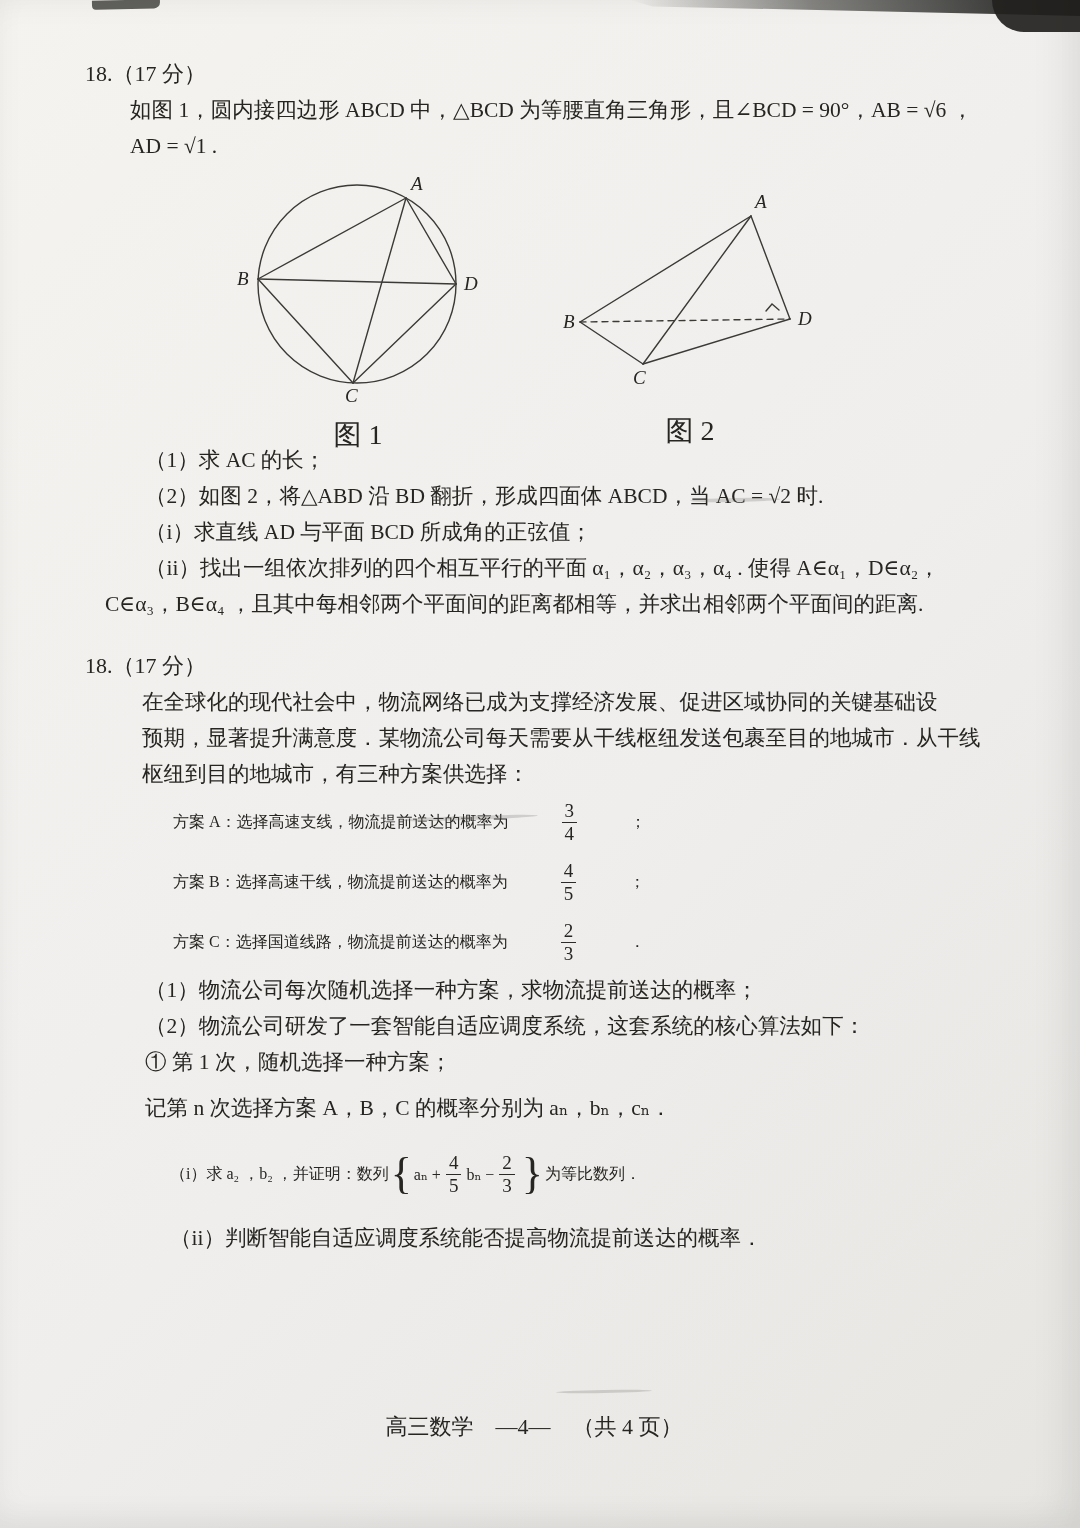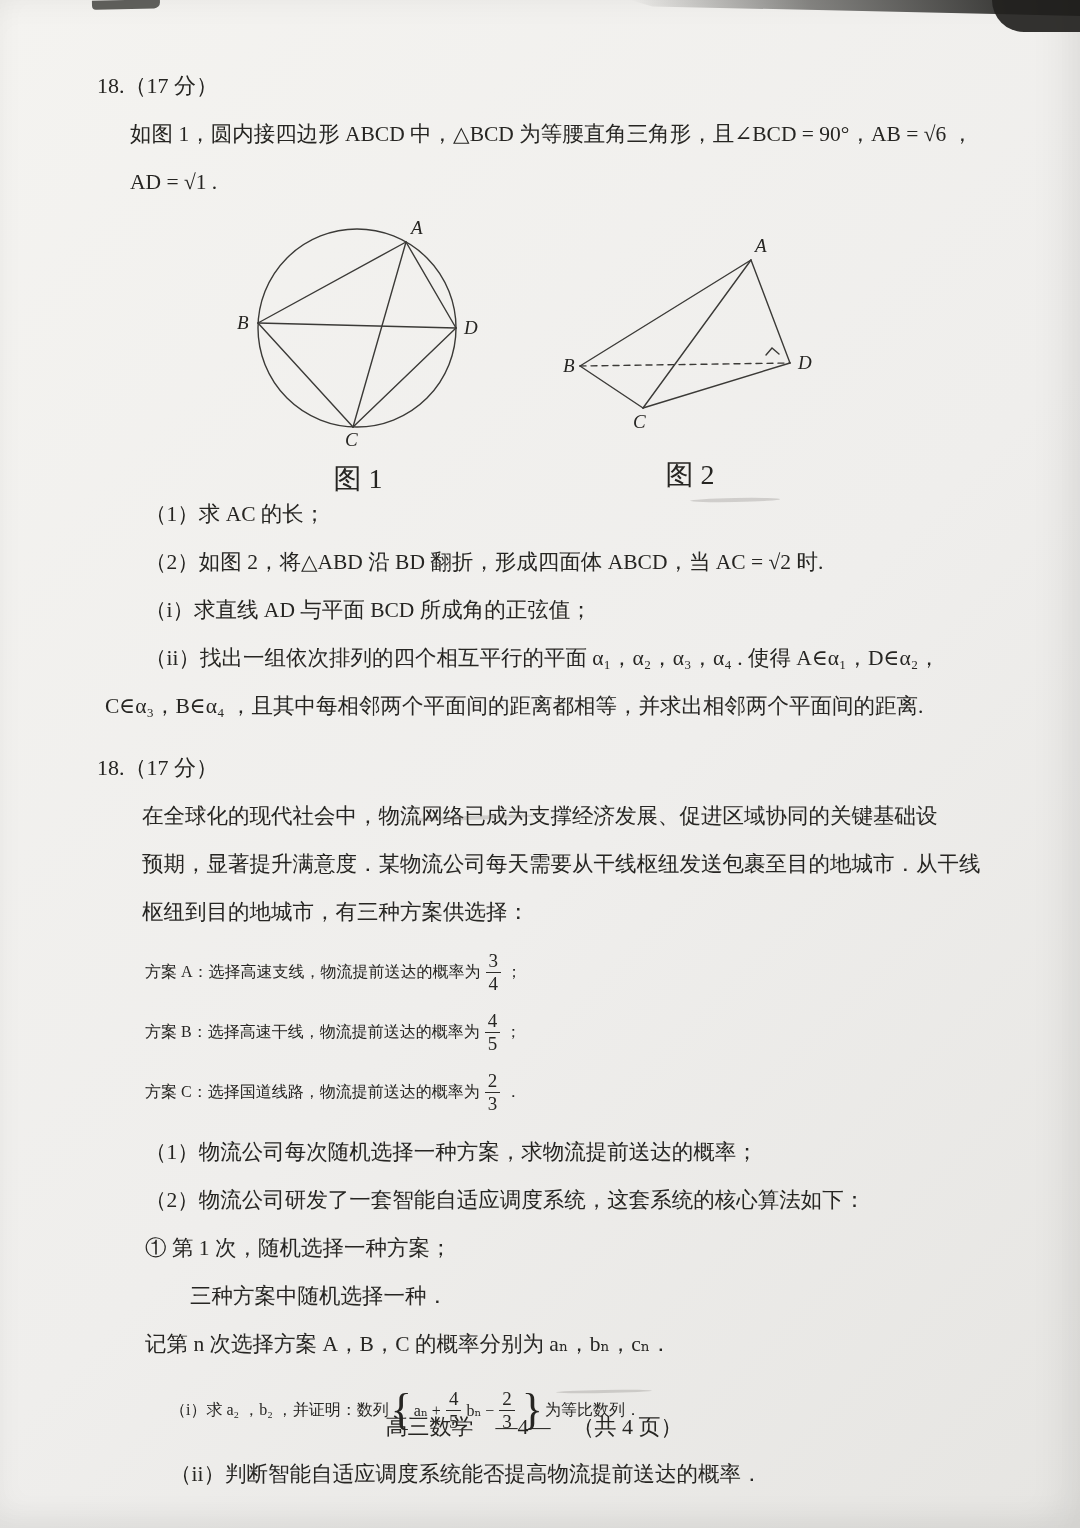--- a/index.html
+++ b/index.html
@@ -11,27 +11,27 @@
     position:relative;
     overflow:hidden;
   }
   .page {
     position:absolute; inset:0;
     padding:56px 78px 0 85px;
     box-sizing:border-box;
     background:linear-gradient(135deg,#f4f3f0 0%,#efeeec 55%,#e6e5e2 100%);
     box-shadow:inset -20px 0 34px rgba(0,0,0,.05), inset 0 -14px 28px rgba(0,0,0,.04);
   }
-  p { margin:12px; font-size:21.5px; line-height:36px; white-space:nowrap; }
+  p { margin:0; font-size:21.5px; line-height:36px; white-space:nowrap; }
   .q-header { font-size:22px; line-height:36px; }
   .ind45 { margin-left:45px; }
   .ind57 { margin-left:57px; }
   .ind60 { margin-left:60px; }
   .ind20 { margin-left:20px; }
-  .ind80 { margin-left:60px; }
+  .ind80 { margin-left:88px;gap:48px; }
   .ind85 { margin-left:85px; }
   .ind105 { margin-left:105px; }
   .q19 { margin-top:26px; }
 
   .figures { position:relative; height:272px; margin:4px 0 2px 0; }
   .figblock { position:absolute; text-align:center; }
   .figblock.f1 { left:148px; top:0; }
   .figblock.f2 { left:470px; top:26px; }
   .figcap { font-size:28px; margin-top:2px; }
   .figblock.f2 .figcap { margin-top:18px; }
@@ -152,21 +152,20 @@
       <span class="frac">
           <span class="num">2</span>
           <span class="den">3</span>
         </span>
       <span>．</span>
     </div>
 
     <p class="ind60">（1）物流公司每次随机选择一种方案，求物流提前送达的概率；</p>
     <p class="ind60">（2）物流公司研发了一套智能自适应调度系统，这套系统的核心算法如下：</p>
     <p class="ind60">① 第 1 次，随机选择一种方案；</p>
-    <p class="ind105">三种方案中随机选择一种．</p>
 
     <p class="ind60 note">记第 n 次选择方案 A，B，C 的概率分别为 aₙ，bₙ，cₙ．</p>
 
     <div class="flexline subi ind85">
       <span>（i）求 a₂ ，b₂ ，并证明：数列</span>
       <span class="brace">{</span>
       <span>aₙ +</span>
       <span class="frac">
           <span class="num">4</span>
           <span class="den">5</span>

